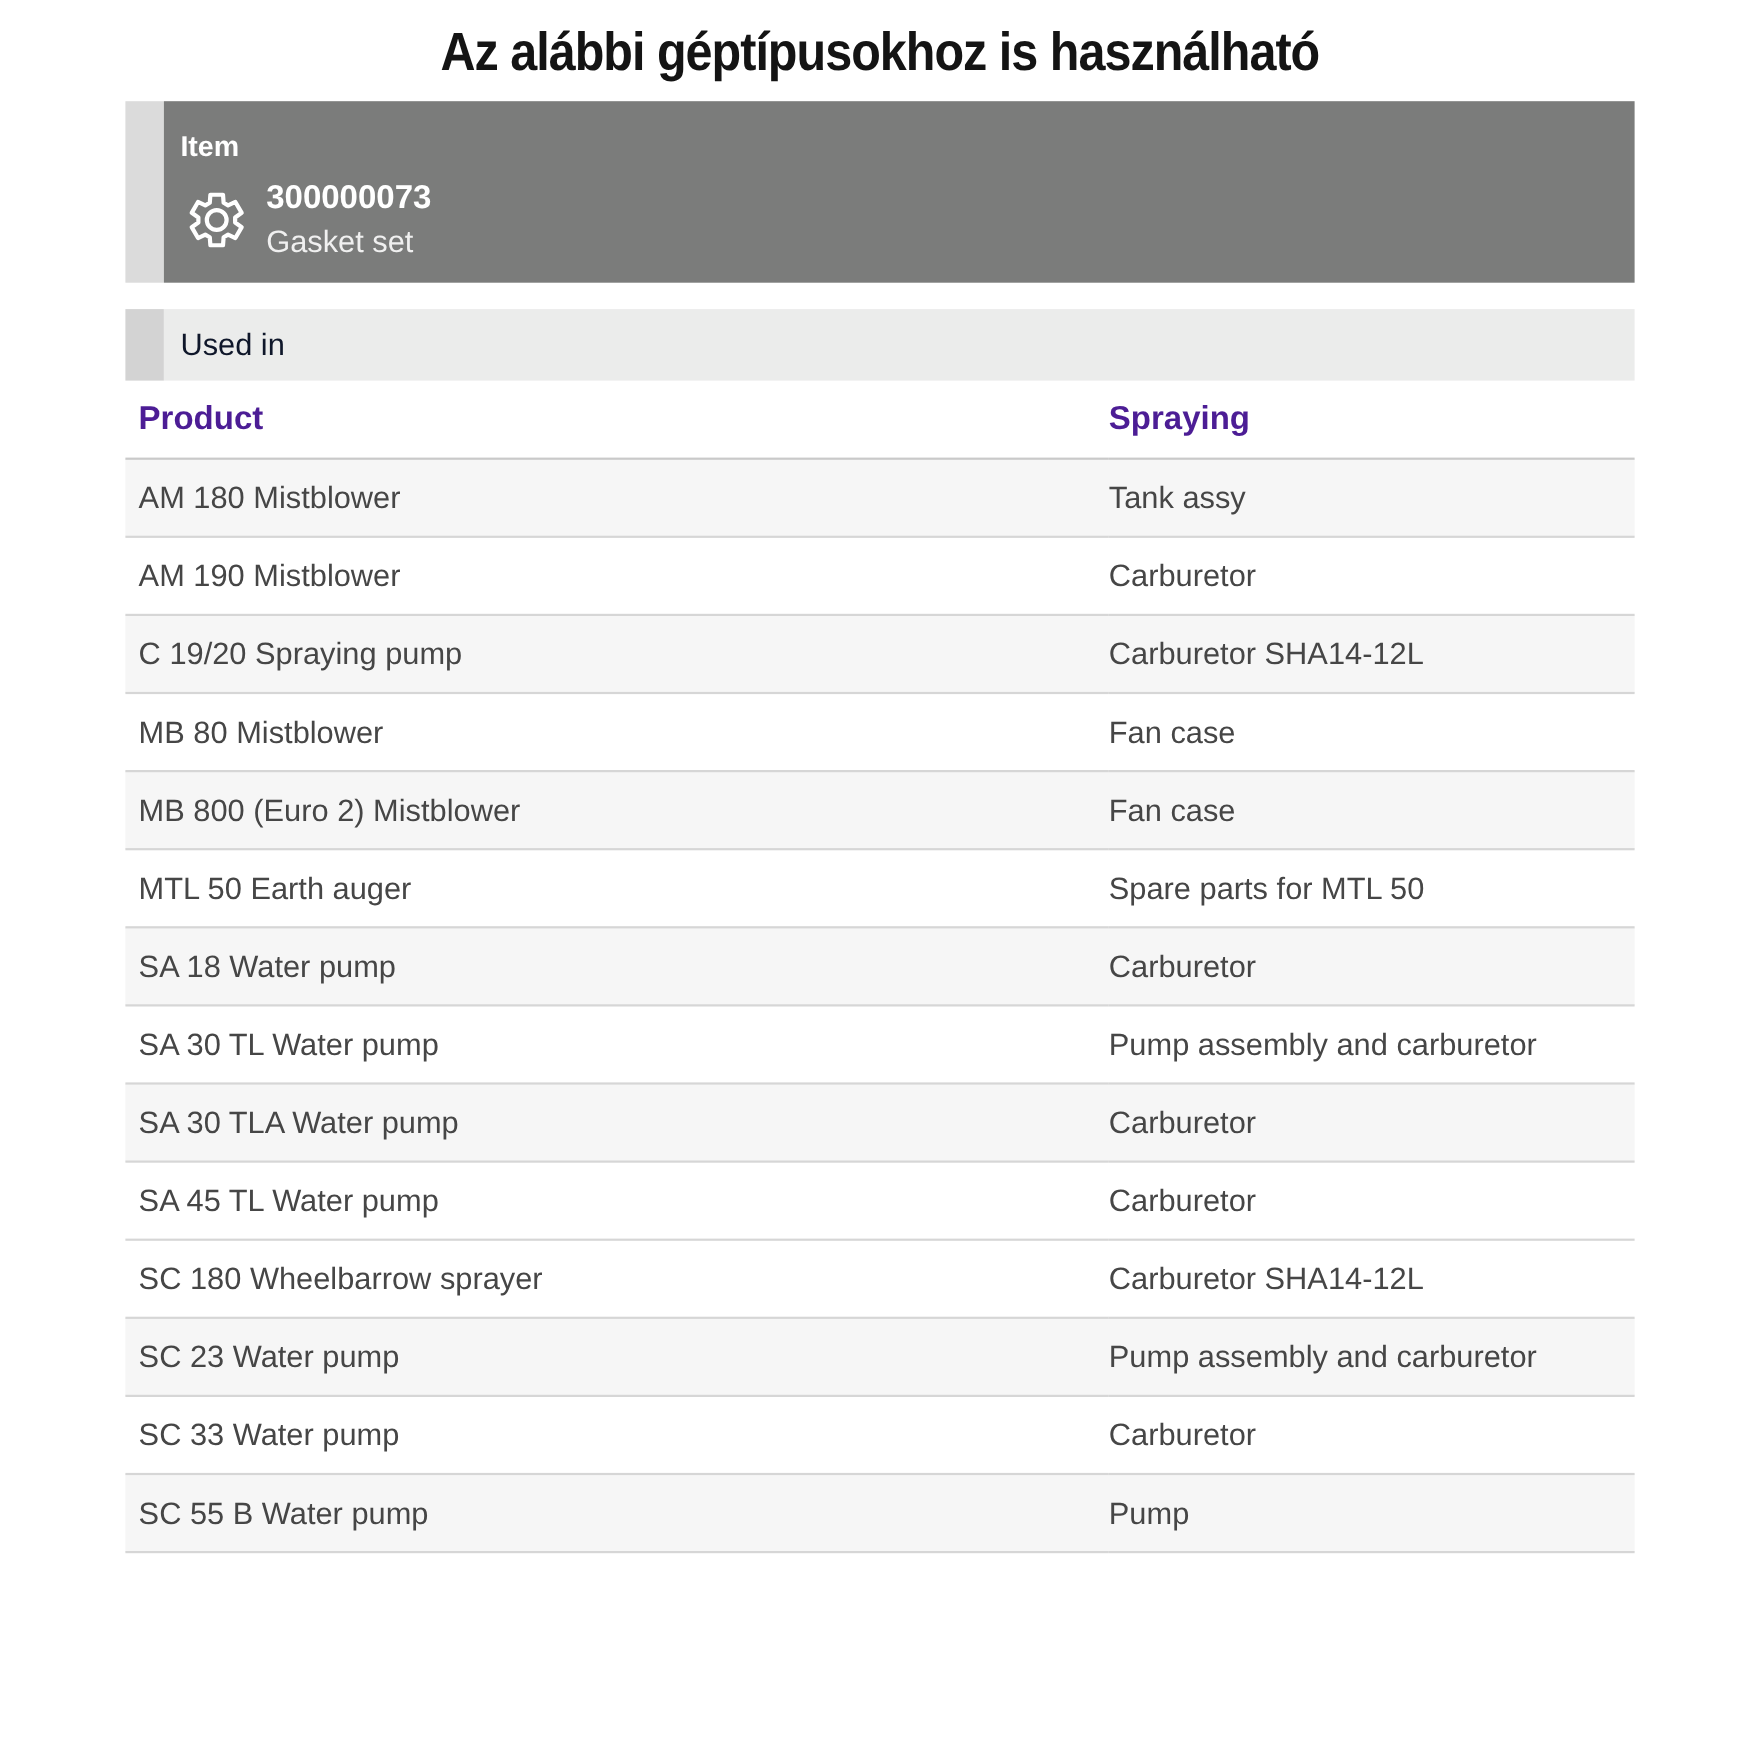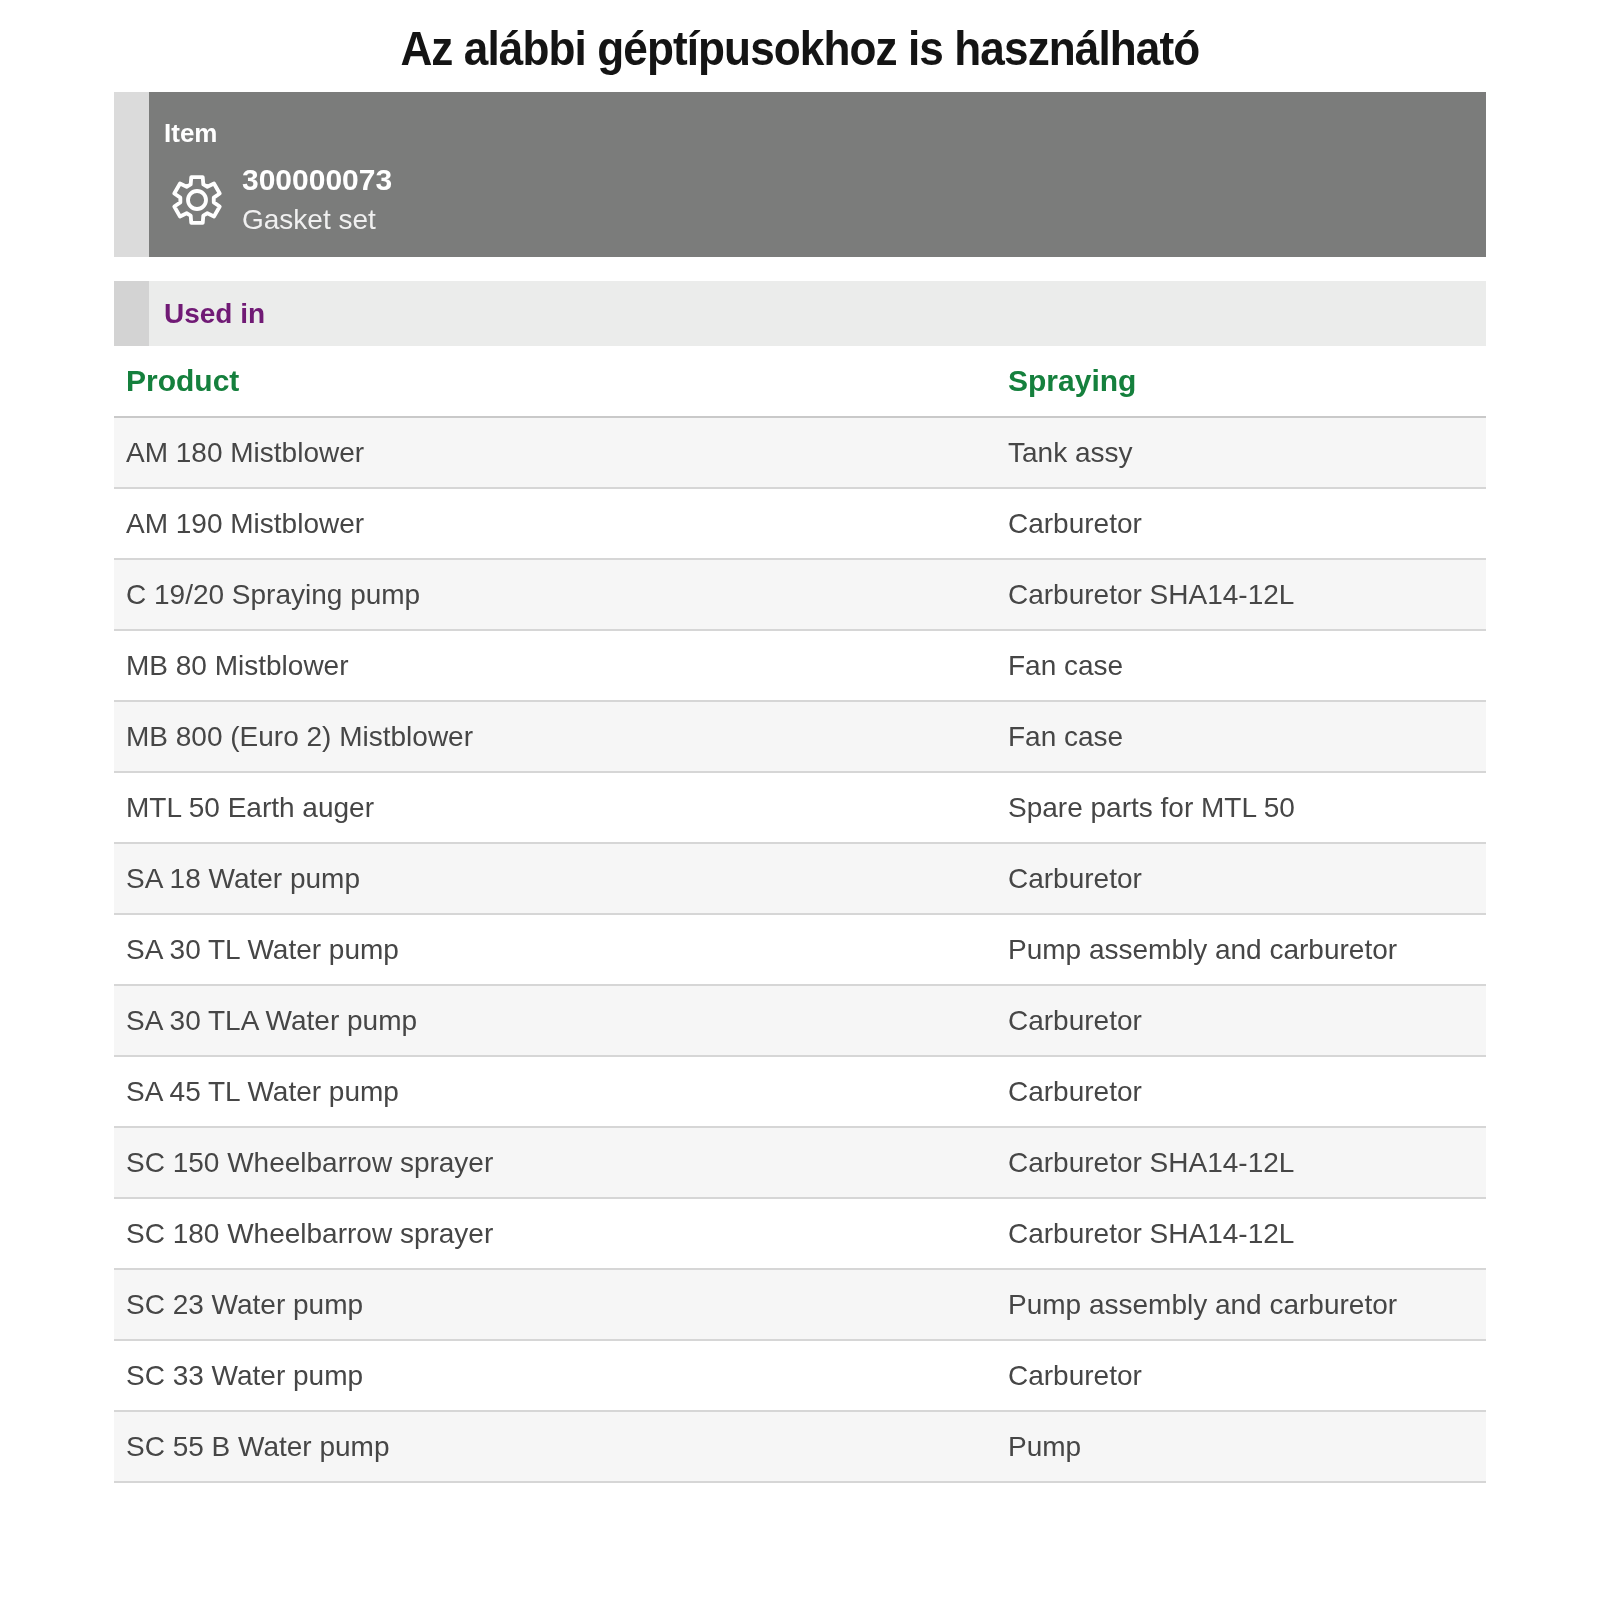--- a/index.html
+++ b/index.html
@@ -47,30 +47,30 @@
   
   .section-bar { display: flex; height: 65px; margin-top: 24px; }
   .section-bar .accent { width: 35px; background: #d3d3d3; }
   .section-bar .bar-main {
     flex: 1;
     background: #ebeceb;
     display: flex;
     align-items: center;
     padding-left: 15px;
   }
-  .section-title { font-weight: bold; font-size: 28px; color: #701a75; }
+  .section-title { font-weight: normal; font-size: 28px; color: #0f172a; }
 
   
   table.used-in { border-collapse: collapse; width: 100%; }
   col.col-product { width: 894px; }
   th {
     text-align: left;
     font-weight: bold;
     font-size: 30px;
-    color: #15803d;
+    color: #4c1d95;
     height: 71px;
     border-bottom: 2px solid #c9c9c9;
     padding: 0;
   }
   th.product, td.product { padding-left: 12px; }
   td {
     height: 71px;
     font-size: 28px;
     color: #464646;
     border-bottom: 2px solid #d6d6d6;
@@ -157,24 +157,20 @@
           <td class="document">Pump assembly and carburetor</td>
         </tr>
         <tr class="alt">
           <td class="product">SA 30 TLA Water pump</td>
           <td class="document">Carburetor</td>
         </tr>
         <tr>
           <td class="product">SA 45 TL Water pump</td>
           <td class="document">Carburetor</td>
         </tr>
-        <tr class="alt">
-          <td class="product">SC 150 Wheelbarrow sprayer</td>
-          <td class="document">Carburetor SHA14-12L</td>
-        </tr>
         <tr>
           <td class="product">SC 180 Wheelbarrow sprayer</td>
           <td class="document">Carburetor SHA14-12L</td>
         </tr>
         <tr class="alt">
           <td class="product">SC 23 Water pump</td>
           <td class="document">Pump assembly and carburetor</td>
         </tr>
         <tr>
           <td class="product">SC 33 Water pump</td>

